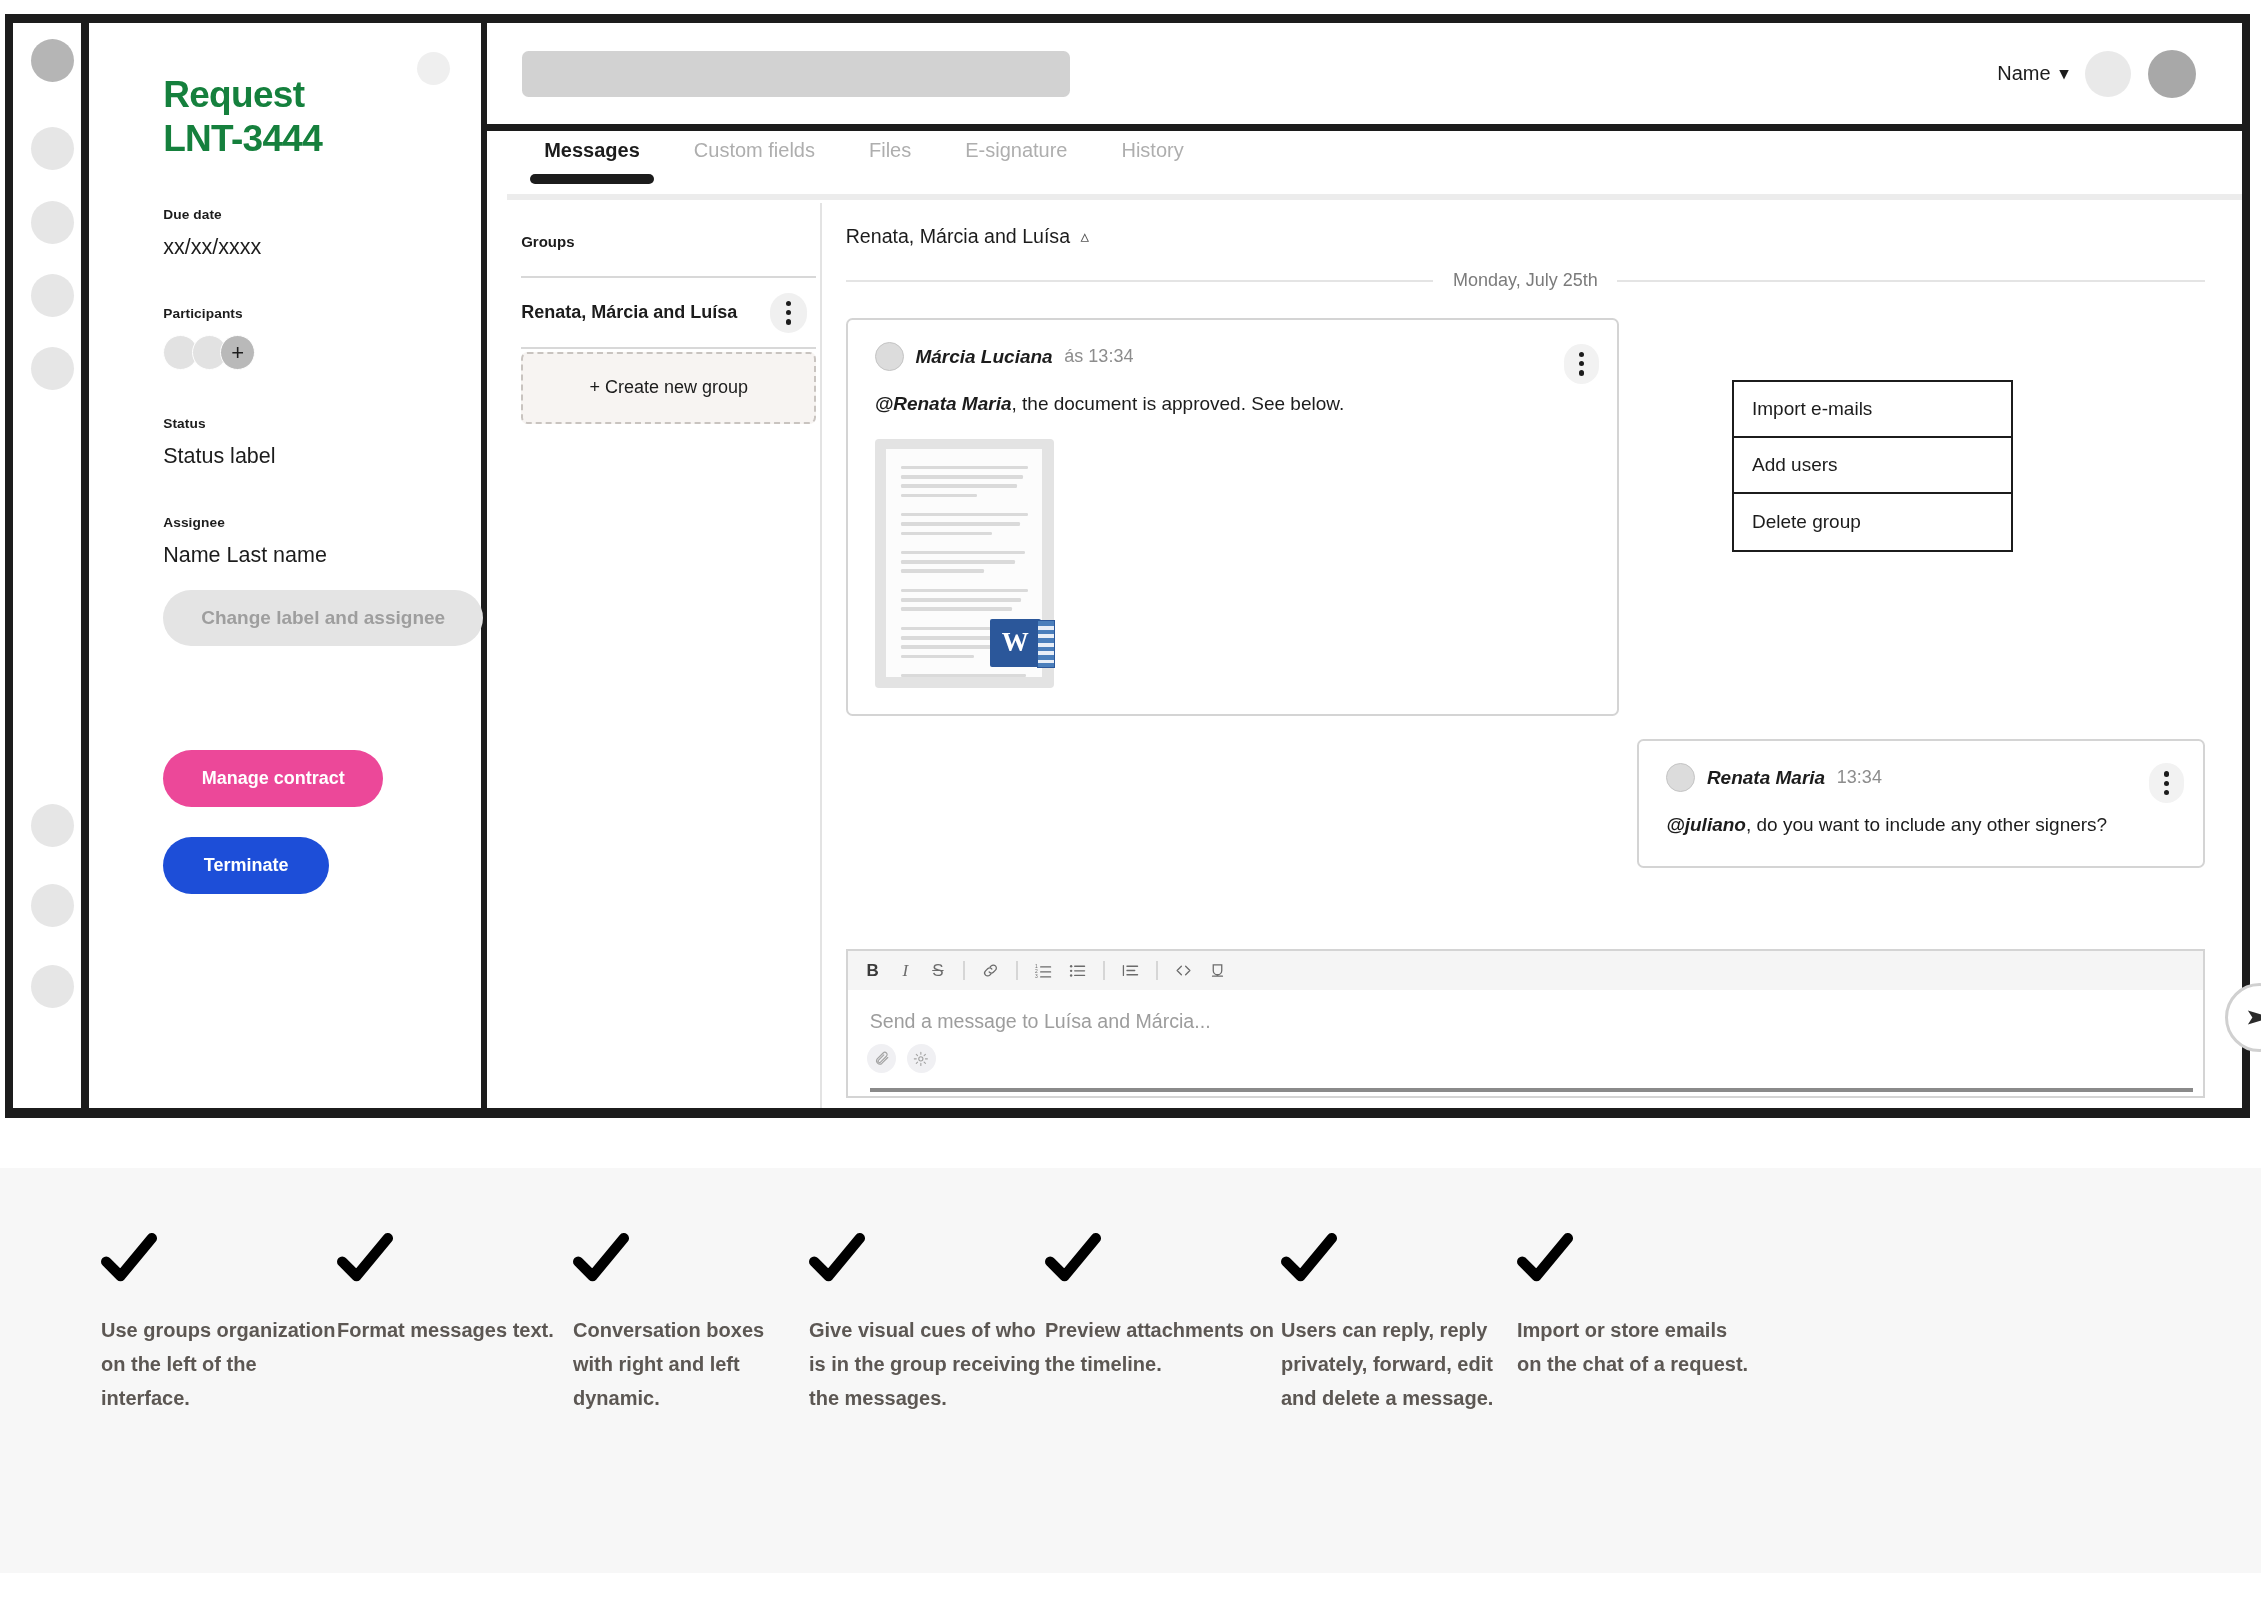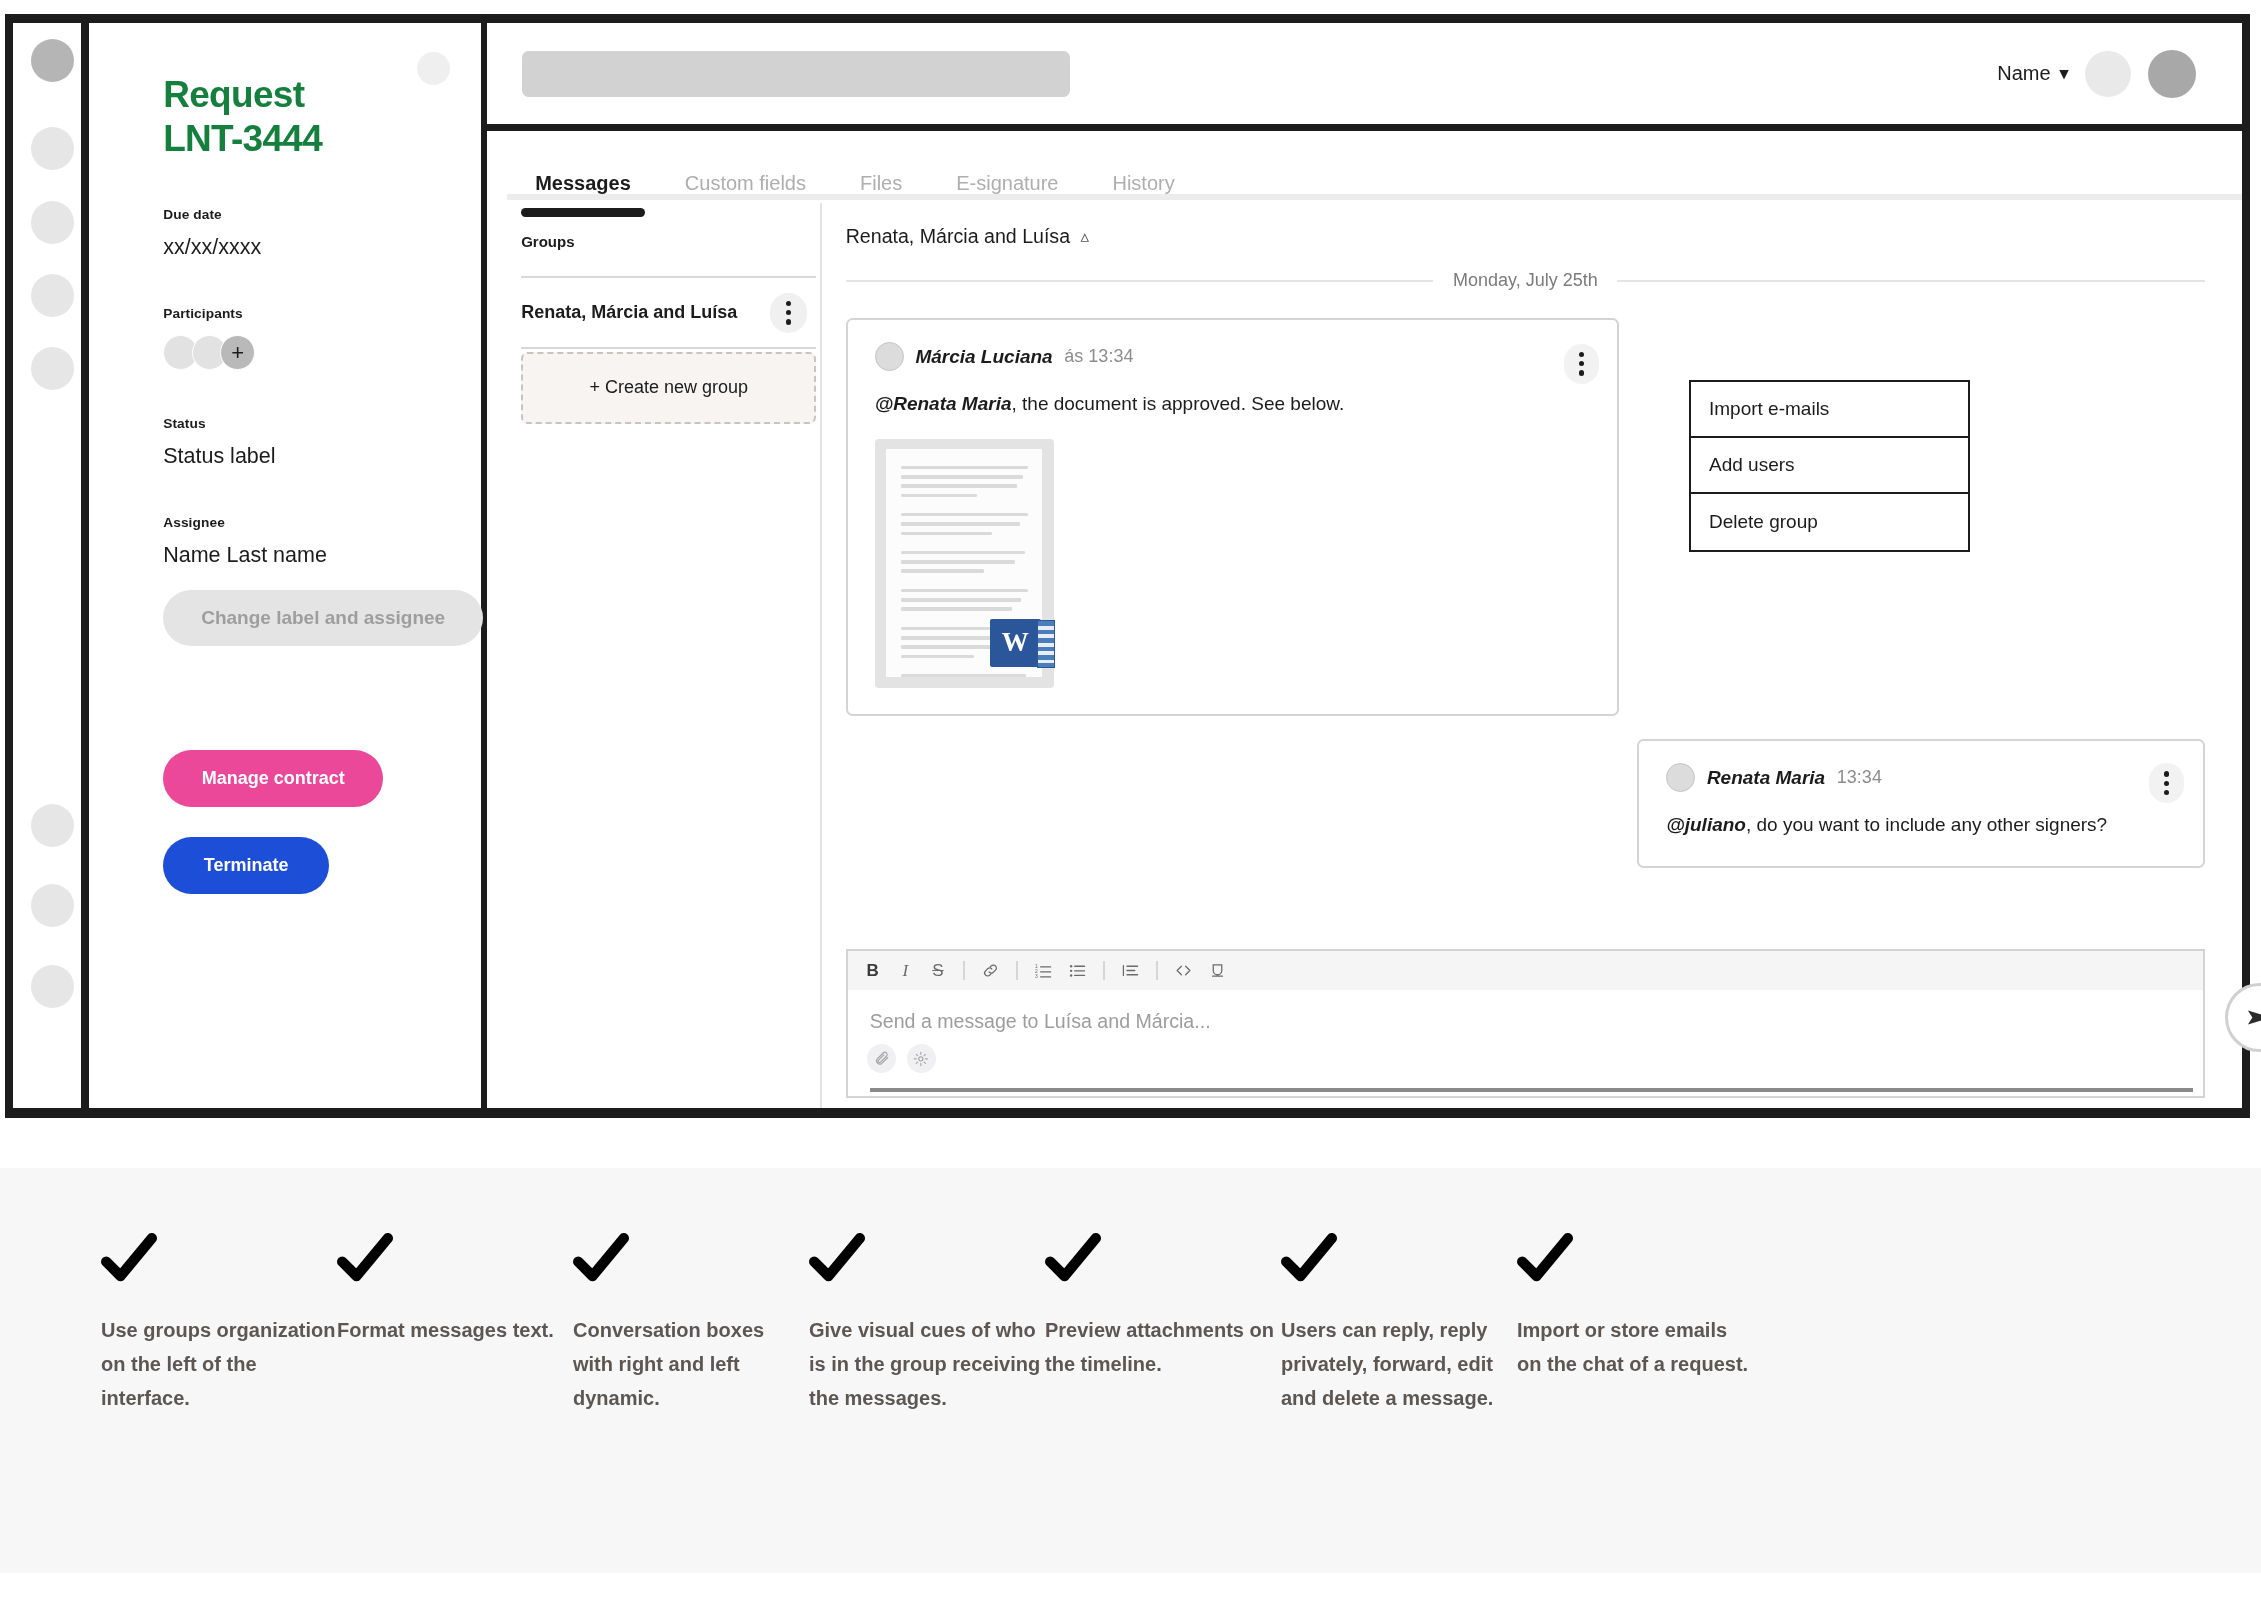--- a/index.html
+++ b/index.html
@@ -100,22 +100,22 @@
   }
   .search-box { width: 548px; height: 46px; border-radius: 6.5px; background: #d2d2d2; }
   .topbar-right { margin-left: auto; display: flex; align-items: center; gap: 17px; }
   .name-menu { display: flex; align-items: center; gap: 9px; font-size: 20px; color: #1c1c1c; }
   .chev { font-size: 17px; font-weight: 700; }
   .av-lite { width: 46px; height: 46px; border-radius: 50%; background: #e9e9e9; }
   .av-dark { width: 48px; height: 48px; border-radius: 50%; background: #a8a8a8; }
 
   
   .tabs {
-    position: relative; height: 64px; display: flex; align-items: flex-end;
-    padding-left: 21px; padding-top: 7.8px;
+    position: relative; height: 64px; display: flex; align-items: flex-start;
+    padding-left: 30px; padding-top: 7.8px;
   }
   .tab { font-size: 20px; color: #aeaeae; padding: 0 27px; position: relative; }
   .tab.active { color: #1c1c1c; font-weight: 700; }
   .tab.active::after {
     content: ""; position: absolute; left: 13px; right: 13px; bottom: -22px;
     height: 9.8px; background: #1c1c1c; border-radius: 5.2px;
   }
   .tabs-rule {
     position: absolute; left: 19.6px; right: 0; top: 63px; height: 5.2px; background: #ececec;
   }
@@ -191,21 +191,21 @@
     border-radius: 2px;
   }
   .word-ic::after {
     content: ""; position: absolute; right: -14.4px; top: 1.3px; width: 15.7px; height: 46px;
     background: repeating-linear-gradient(#4a7ebb 0 4.6px, #e8eef7 4.6px 8.5px);
     border: 1.3px solid #2b579a;
   }
 
   
   .ctx-menu {
-    position: absolute; left: 1689px; top: 380px; width: 281px;
+    position: absolute; left: 1732px; top: 380px; width: 281px;
     background: #fff; border: 2.6px solid #1c1c1c; z-index: 20;
   }
   .ctx-item {
     height: 56px; display: flex; align-items: center; padding-left: 18px;
     font-size: 19px; color: #1c1c1c; border-bottom: 2.6px solid #1c1c1c;
   }
   .ctx-item:last-child { border-bottom: none; }
 
   
   .composer {

